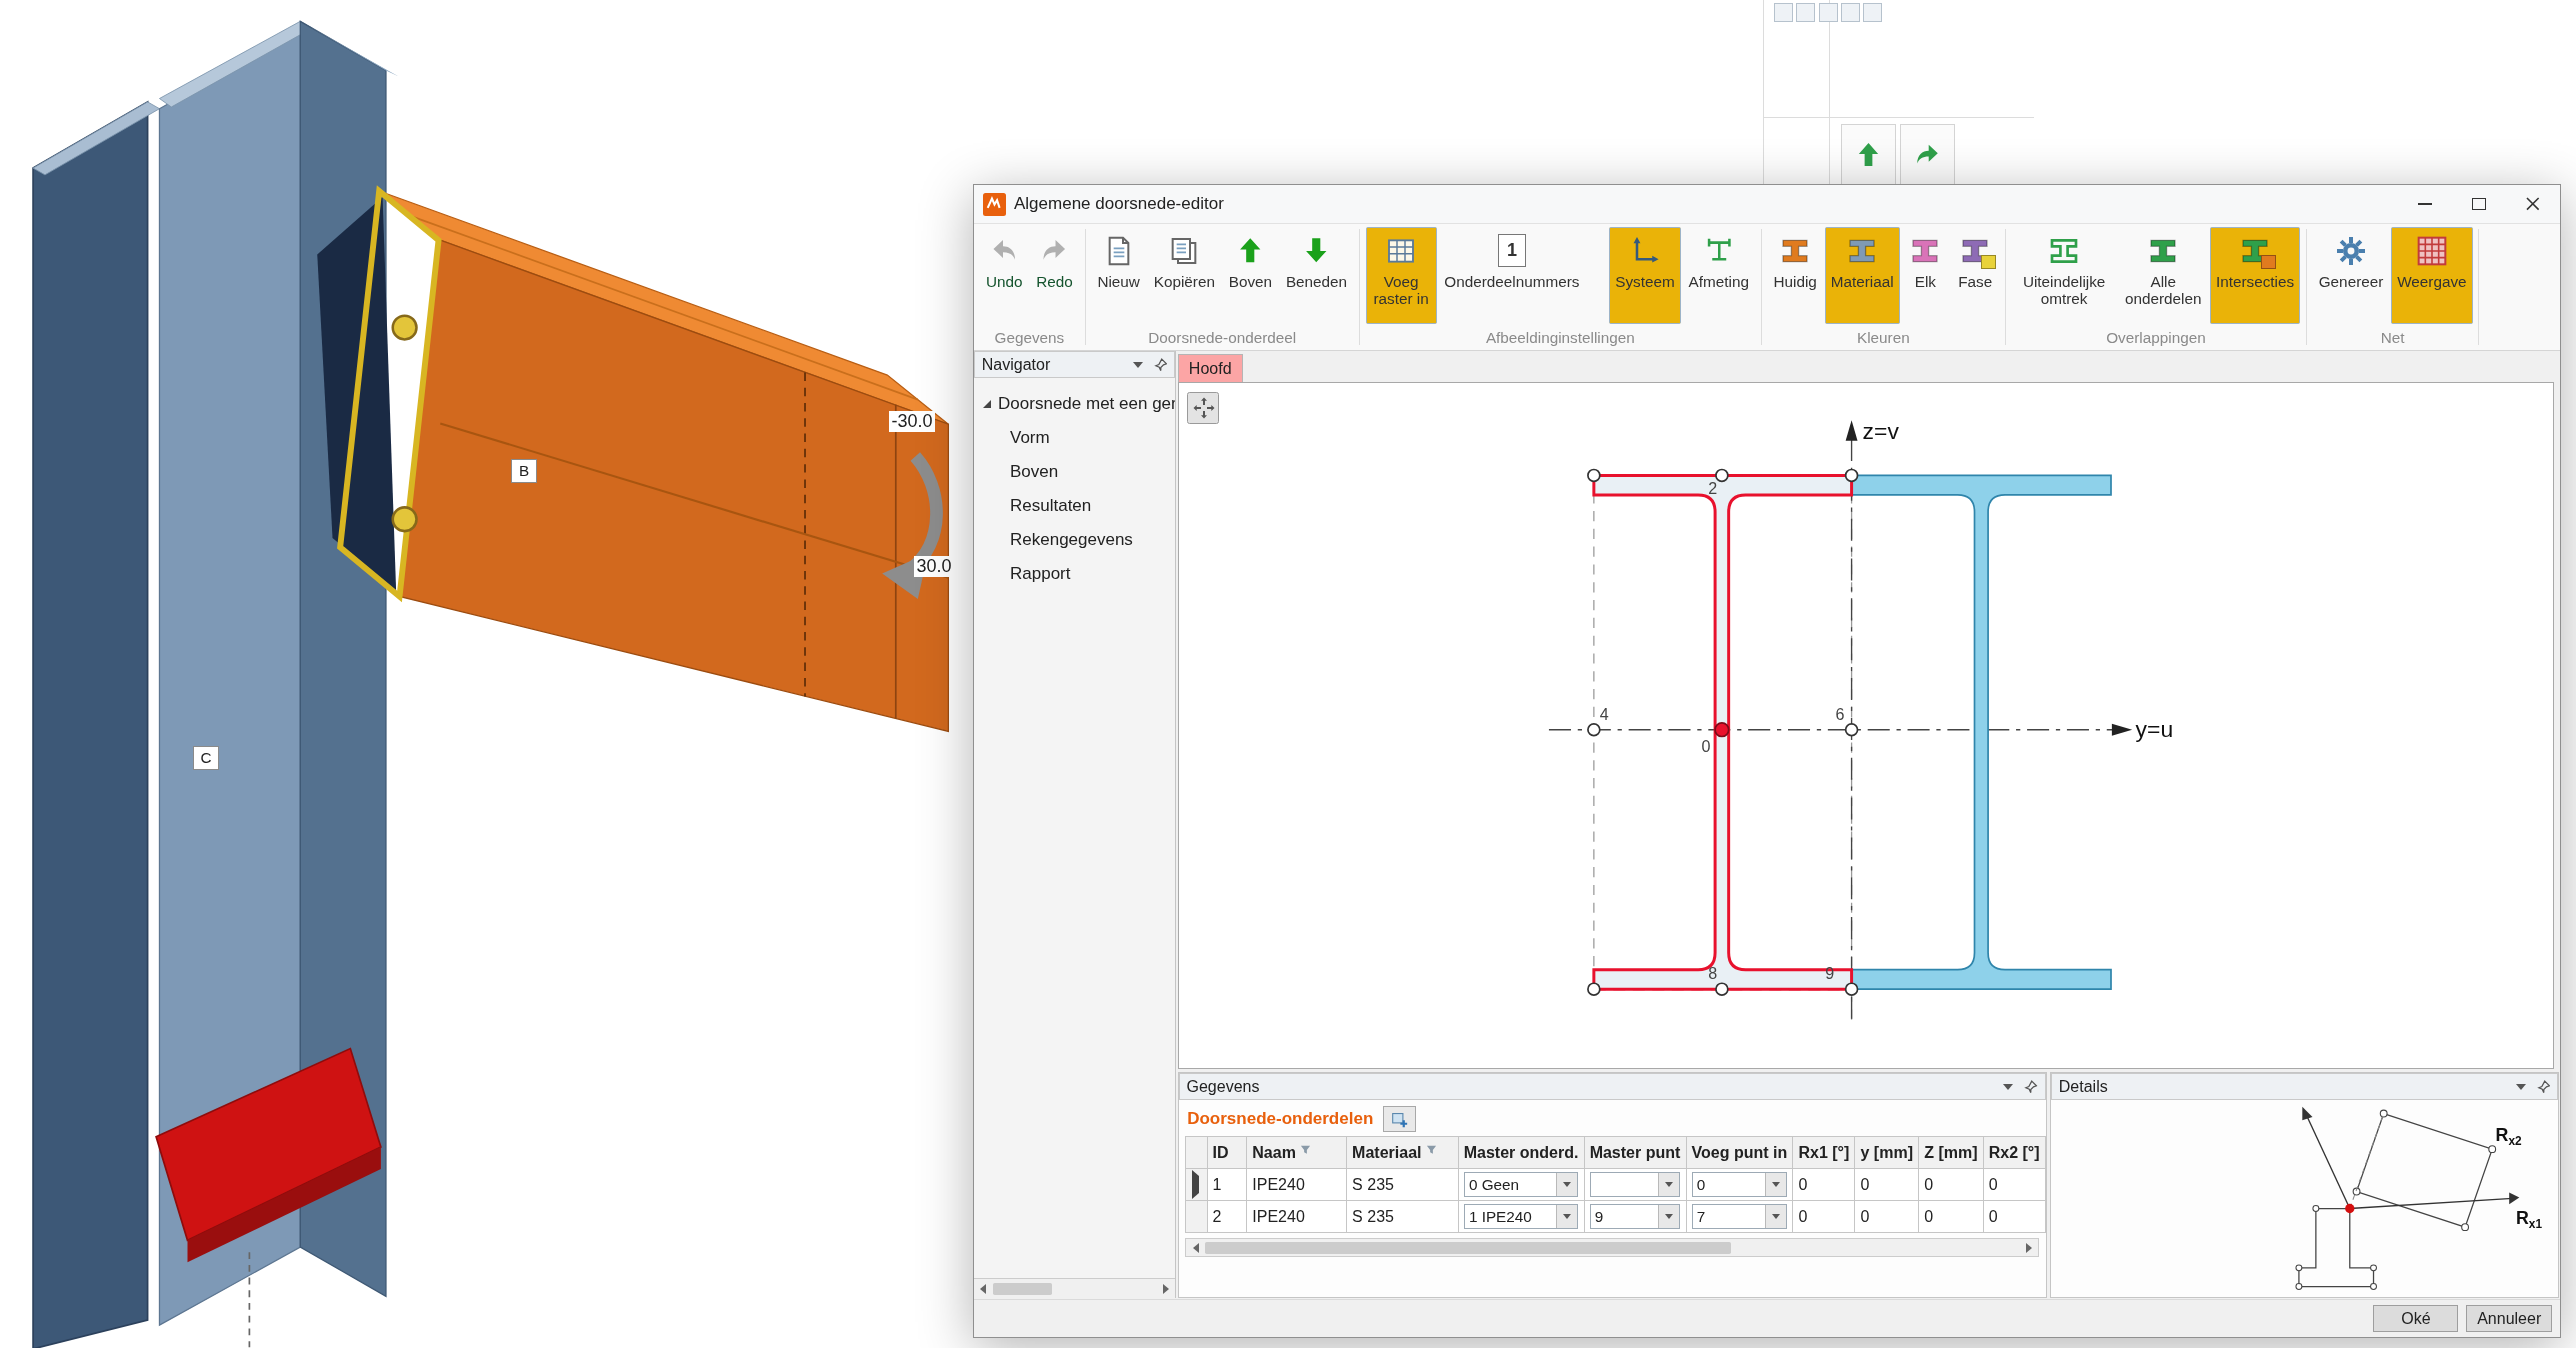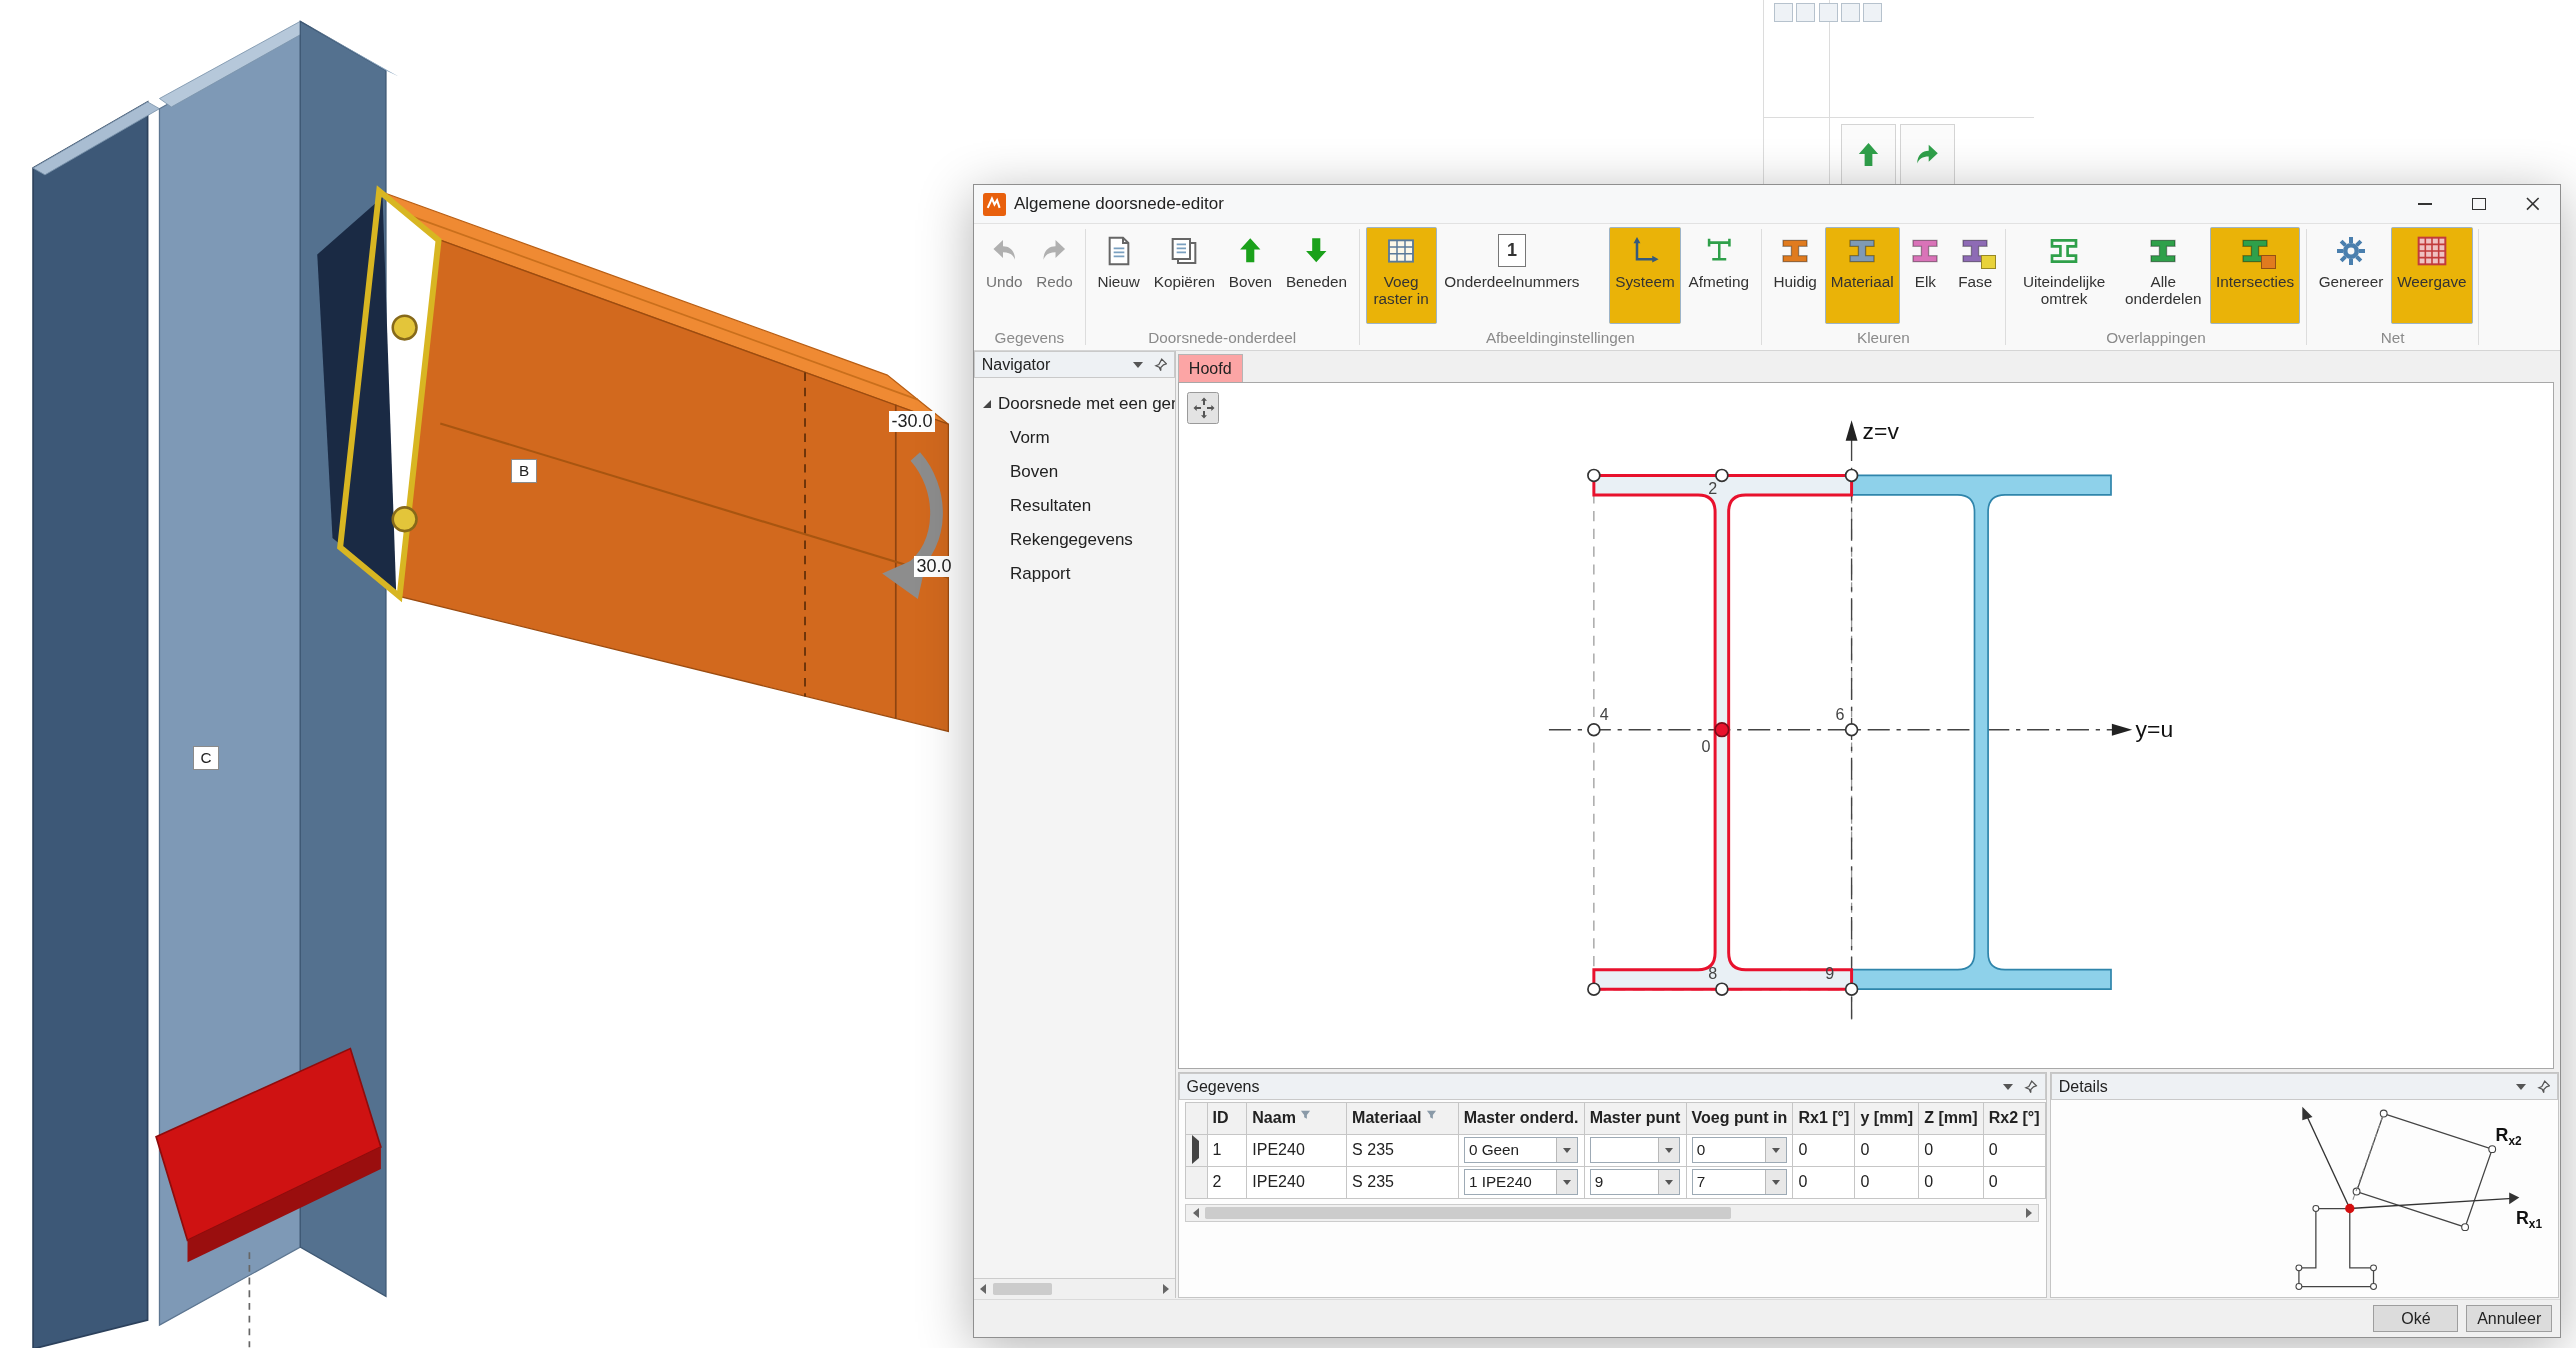--- a/index.html
+++ b/index.html
@@ -36,21 +36,21 @@
   .rgroup{display:flex;flex-direction:column;padding:0 2.5px}
   .rbuttons{height:103px;display:flex;align-items:flex-start;padding:2.5px 2.5px 0}
   .rgl{height:22px;line-height:19.5px;text-align:center;color:#8a8a8a;font-size:15.3px}
   .rsep{width:0.8px;background:#ddd;margin:5.1px 0}
   .rbtn{display:flex;flex-direction:column;align-items:center;padding:5.1px 5.1px 1.7px;margin:0 0.8px;
         border:0.8px solid transparent;border-radius:1.7px;font-size:15.3px;line-height:1.1;
         text-align:center;color:#333;height:97px;box-sizing:border-box}
   .rbtn .ric{width:36px;height:36px;margin-bottom:5.1px;flex:none;position:relative;
              display:flex;align-items:center;justify-content:center}
   .pressed{background:#eab308;border-color:#9db4c8}
-  .dis{color:#737373}
+  .dis{color:#14532d}
   .badge{position:absolute;right:-2.5px;bottom:-0.8px;width:12.7px;height:12.7px;border:0.8px solid rgba(0,0,0,.35)}
   .numic{width:25.4px;height:30.5px;border:0.8px solid #777;background:#fff;font-weight:bold;font-size:18px;
          display:flex;align-items:center;justify-content:center}
 
   
   .phead{height:27px;background:#eef1f4;border:0.8px solid #c9c9c9;display:flex;align-items:center;
          padding:0 6.8px;font-size:16px;gap:11px;box-sizing:border-box}
   .phead .sp{flex:1}
   .chev{width:0;height:0;border-left:5.1px solid transparent;border-right:5.1px solid transparent;
         border-top:6px solid #555}
@@ -564,20 +564,29 @@
     </div>
 
     <div class="gpanel">
       <div class="phead">
         <span>Gegevens</span>
         <span class="sp"></span>
         <span class="chev"></span>
         <svg class="ic" width="13.6" height="13.6" viewBox="0 0 16 16">
             <use href="#i-pin"></use>
           </svg>
+      </div>
+      <div class="gtabrow">
+        <span class="gtab">Doorsnede-onderdelen</span>
+        <span class="addbtn">
+          <svg width="17" height="17" viewBox="0 0 20 20">
+              <rect x="2" y="3" width="12" height="11" fill="#cfe3f2" stroke="#5a87ad" stroke-width="1.3"></rect>
+              <path d="M15 11 v8 M11 15 h8" stroke="#2f74b5" stroke-width="2.6"></path>
+            </svg>
+        </span>
       </div>
       <table class="grid">
         <colgroup>
           <col style="width:22px">
             <col style="width:44px">
             <col style="width:110px">
             <col style="width:117px">
           <col style="width:126px">
             <col style="width:102px">
             <col style="width:102px">

